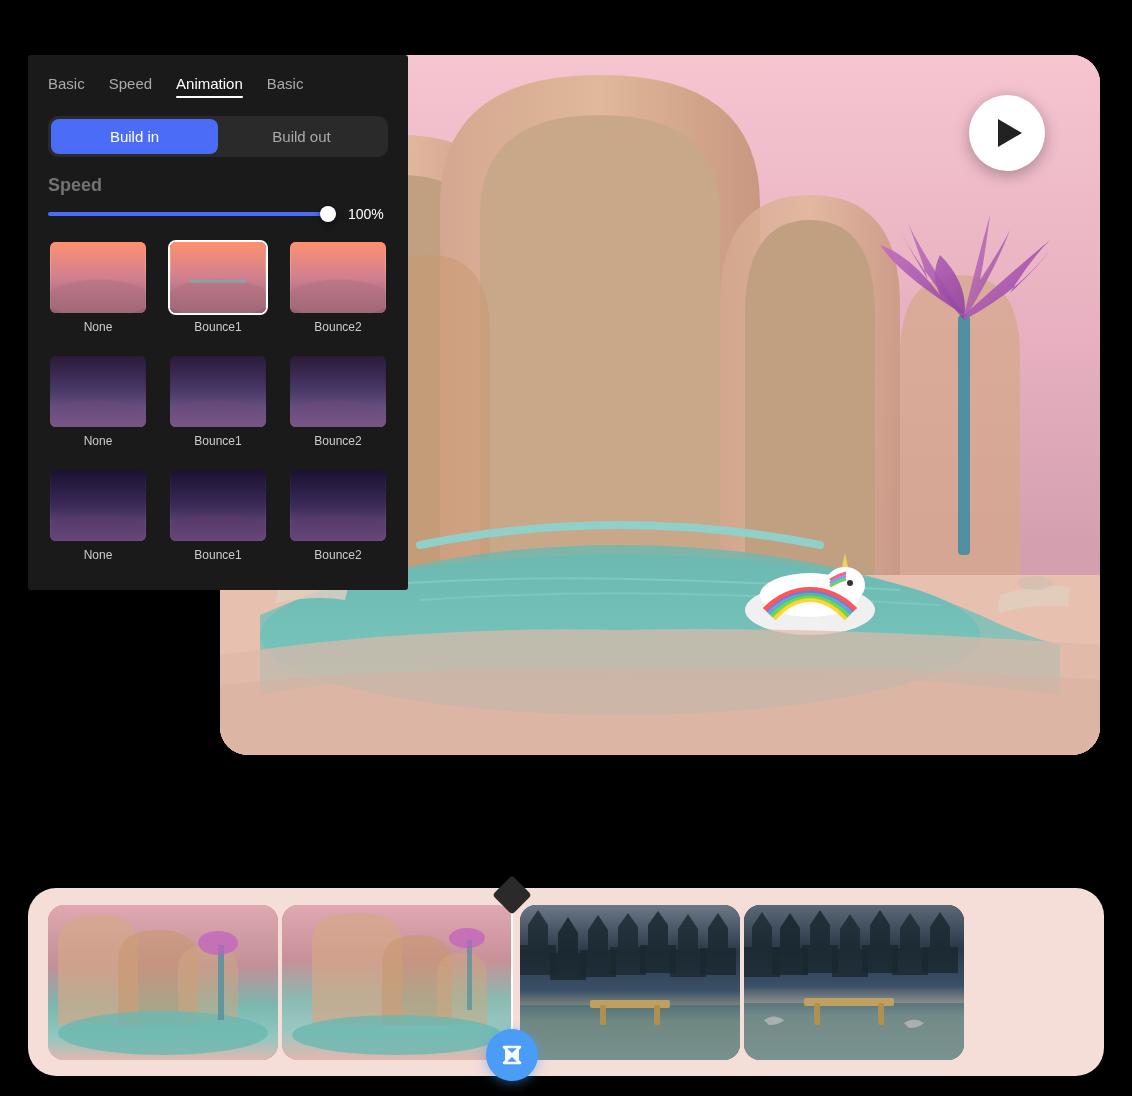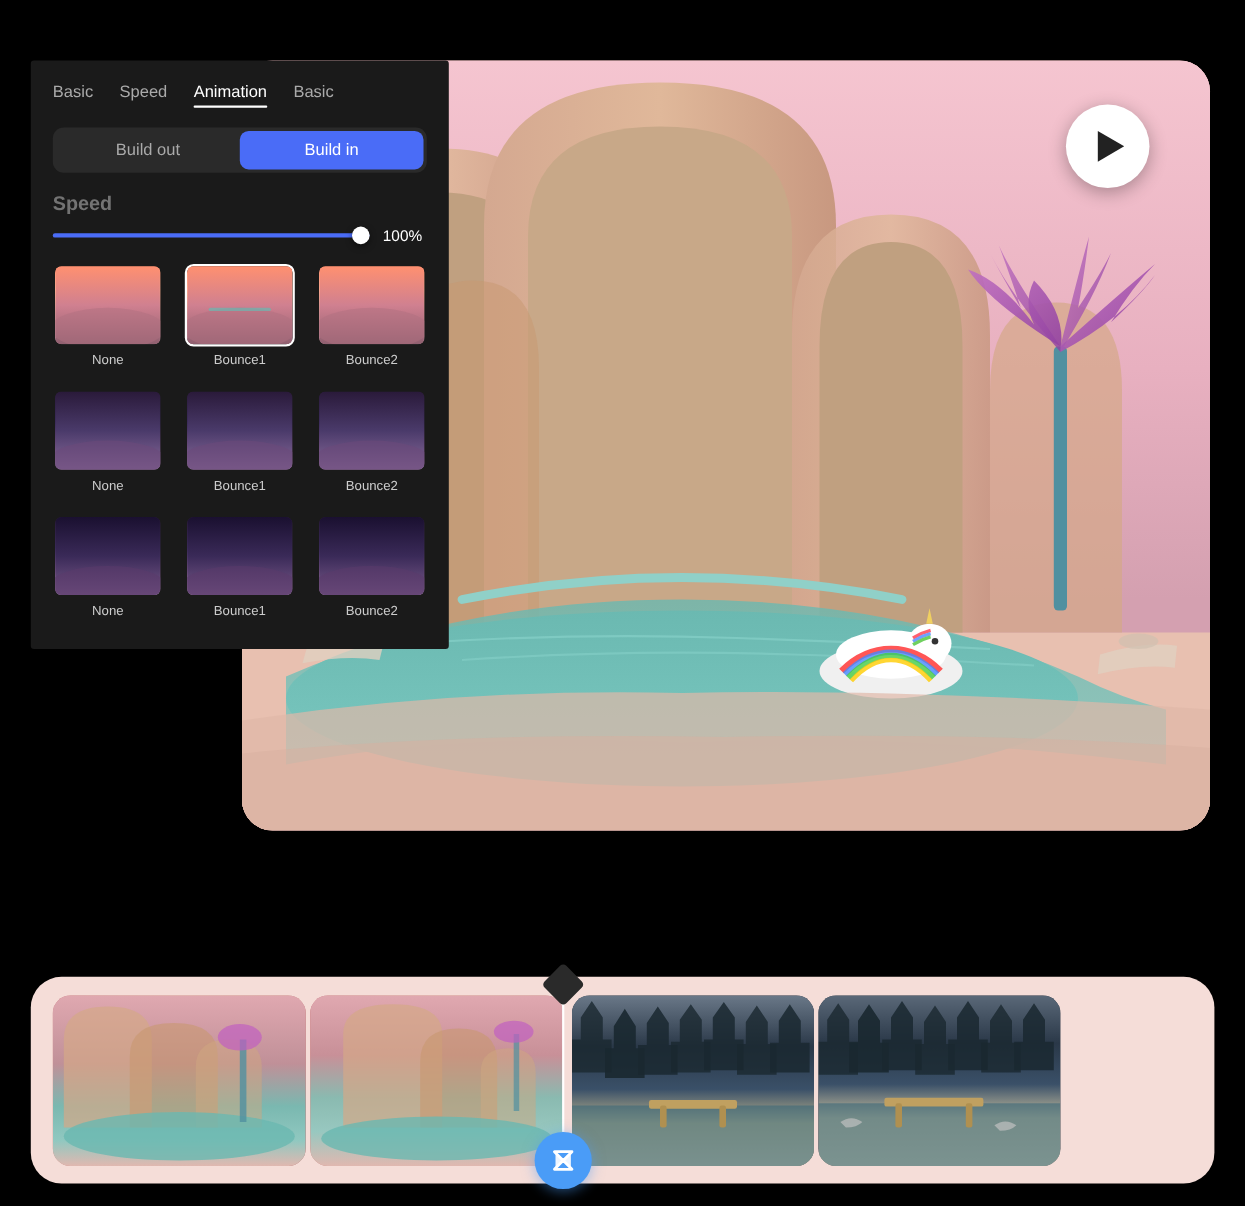--- a/index.html
+++ b/index.html
@@ -424,22 +424,22 @@
 <div class="panel">
 
   <div class="tabs">
     <span class="tab">Basic</span>
     <span class="tab">Speed</span>
     <span class="tab active">Animation</span>
     <span class="tab">Basic</span>
   </div>
 
   <div class="build-toggle">
+    <button class="build-btn active">Build in</button>
     <button class="build-btn inactive">Build out</button>
-    <button class="build-btn active">Build in</button>
   </div>
 
   <div class="speed-label">Speed</div>
   <div class="speed-row">
     <div class="speed-slider-track" style="background: linear-gradient(to right, #4a6cf7 0%, #4a6cf7 100%, #444 100%);">
       <div class="speed-slider-thumb"></div>
     </div>
     <span class="speed-value">100%</span>
   </div>
 

